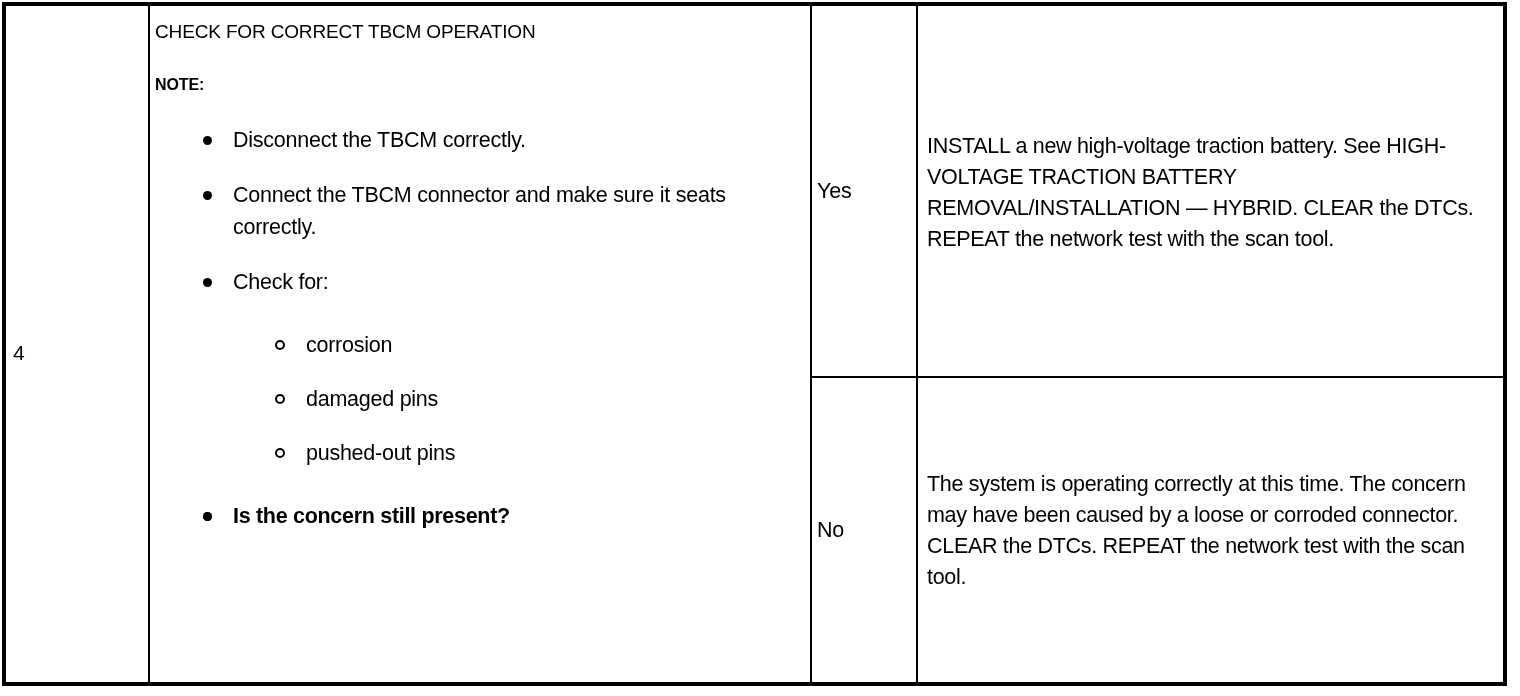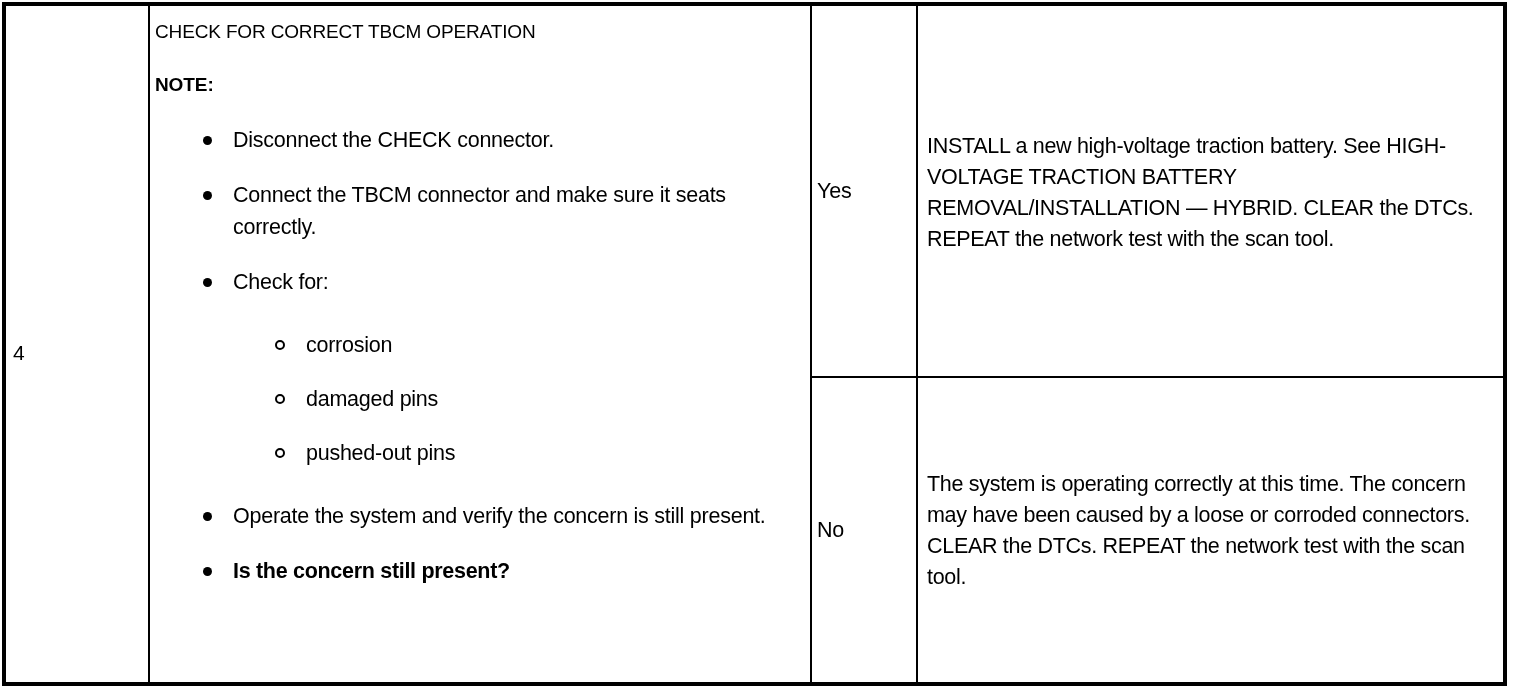--- a/index.html
+++ b/index.html
@@ -57,21 +57,21 @@
   }
 
   .proc-heading {
     font-size: 19px;
     line-height: 27px;
     letter-spacing: -0.15px;
     margin: 0 0 26px 0;
     white-space: nowrap;
   }
   .proc-note-label {
-    font-size: 19px;
+    font-size: 16px;
     line-height: 27px;
     font-weight: bold;
     letter-spacing: -0.1px;
     margin: 0 0 26px 0;
   }
   .proc-note-body {
     font-size: 21.5px;
     line-height: 32px;
     font-weight: bold;
     letter-spacing: -0.35px;
@@ -199,21 +199,21 @@
 
     <div class="proc-heading">CHECK FOR CORRECT TBCM OPERATION</div>
 
     <div class="proc-note-label">NOTE:</div>
 
 
     <ul class="proc-list">
 
       <li class="bullet-l1">
         <span class="marker-disc"></span>
-        <span>Disconnect the CHECK connector.</span>
+        <span>Disconnect the TBCM correctly.</span>
       </li>
 
       <li class="bullet-l1">
         <span class="marker-disc"></span>
         <span>Connect the TBCM connector and make sure it seats correctly.</span>
       </li>
 
       <li class="bullet-l1">
         <span class="marker-disc"></span>
         <span>Check for:</span>
@@ -229,21 +229,20 @@
           </li>
           <li class="bullet-l2">
             <span class="marker-circle"></span>
             <span>pushed-out pins</span>
           </li>
         </ul>
       </li>
 
       <li class="bullet-l1">
         <span class="marker-disc"></span>
-        <span>Operate the system and verify the concern is still present.</span>
       </li>
 
       <li class="bullet-l1 is-bold">
         <span class="marker-disc"></span>
         <span>Is the concern still present?</span>
       </li>
 
     </ul>
   </div>
 
@@ -256,19 +255,19 @@
       <div class="result-cell">
         <span class="result-text">INSTALL a new high-voltage traction battery. See HIGH-VOLTAGE TRACTION BATTERY REMOVAL/INSTALLATION — HYBRID. CLEAR the DTCs. REPEAT the network test with the scan tool.</span>
       </div>
     </div>
 
     <div class="result-row row-no">
       <div class="answer-cell">
         <span class="answer-label">No</span>
       </div>
       <div class="result-cell">
-        <span class="result-text">The system is operating correctly at this time. The concern may have been caused by a loose or corroded connectors. CLEAR the DTCs. REPEAT the network test with the scan tool.</span>
+        <span class="result-text">The system is operating correctly at this time. The concern may have been caused by a loose or corroded connector. CLEAR the DTCs. REPEAT the network test with the scan tool.</span>
       </div>
     </div>
 
   </div>
 
 </div>
 
 </body></html>

